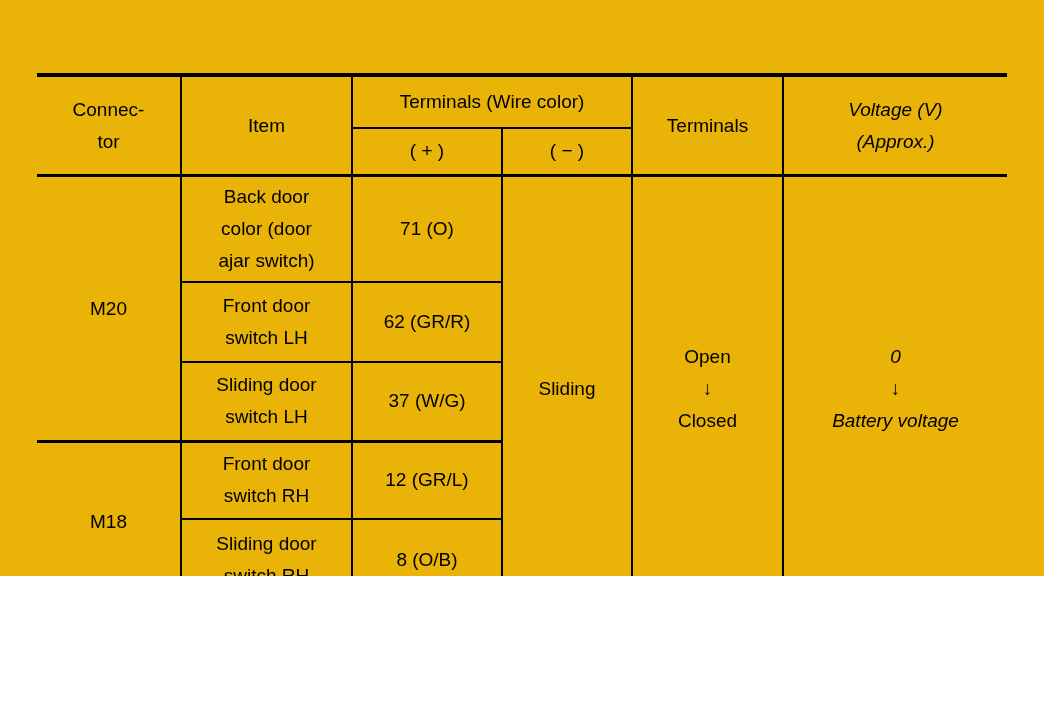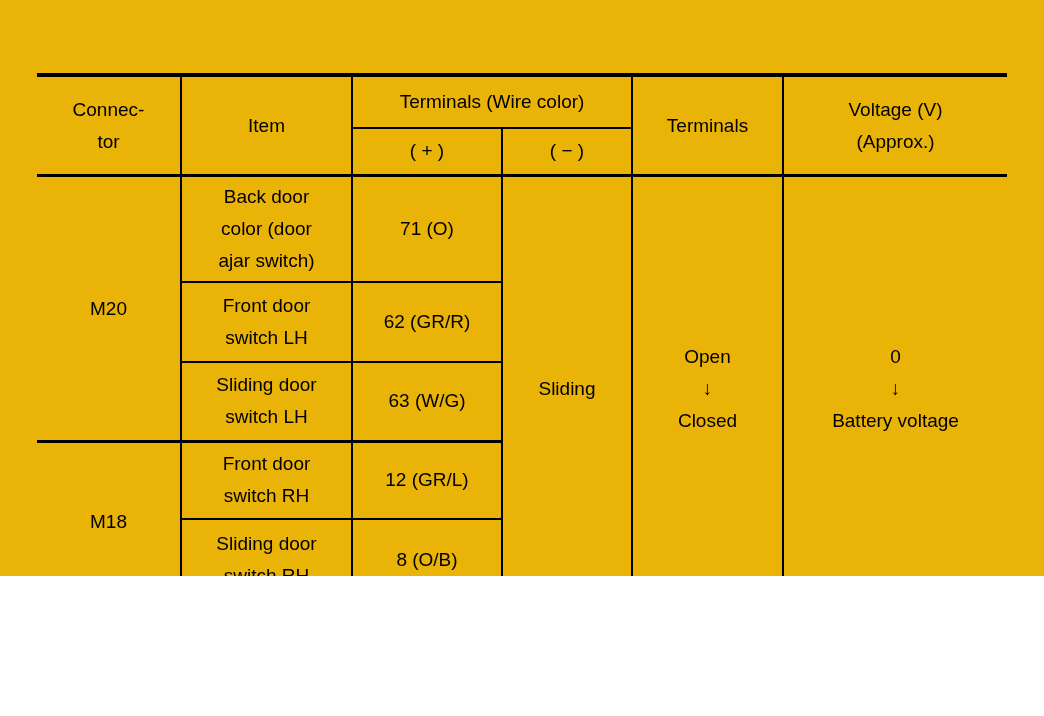--- a/index.html
+++ b/index.html
@@ -30,21 +30,21 @@
     font-size: 19px;
     font-weight: normal;
     line-height: 32px;
     text-align: center;
     vertical-align: middle;
     white-space: pre-line;
     overflow: hidden;
   }
   
   .edge-l { border-left: none !important; }
-  .edge-r { border-right: none !important; }
+  .edge-r { border-right: none !important; font-style: italic; }
   
   .rule-top { border-top: 4px solid #000 !important; }
   
   .rule-bot { border-bottom: 5px solid #000 !important; }
   
   .sep-3b { border-bottom: 3px solid #000 !important; }
   .sep-3t { border-top: 3px solid #000 !important; }
   .figure-id {
     position: absolute;
     left: 31px;
@@ -102,21 +102,21 @@
 
     <tr style="height:80px">
       <td>Front door
 switch LH</td>
       <td>62 (GR/R)</td>
     </tr>
 
     <tr style="height:80px">
       <td class="sep-3b">Sliding door
 switch LH</td>
-      <td class="sep-3b">63 (W/G)</td>
+      <td class="sep-3b">37 (W/G)</td>
     </tr>
 
     <tr style="height:77px">
       <td rowspan="2" class="edge-l sep-3t rule-bot">M18</td>
       <td class="sep-3t">Front door
 switch RH</td>
       <td class="sep-3t">12 (GR/L)</td>
     </tr>
 
     <tr style="height:84px">

